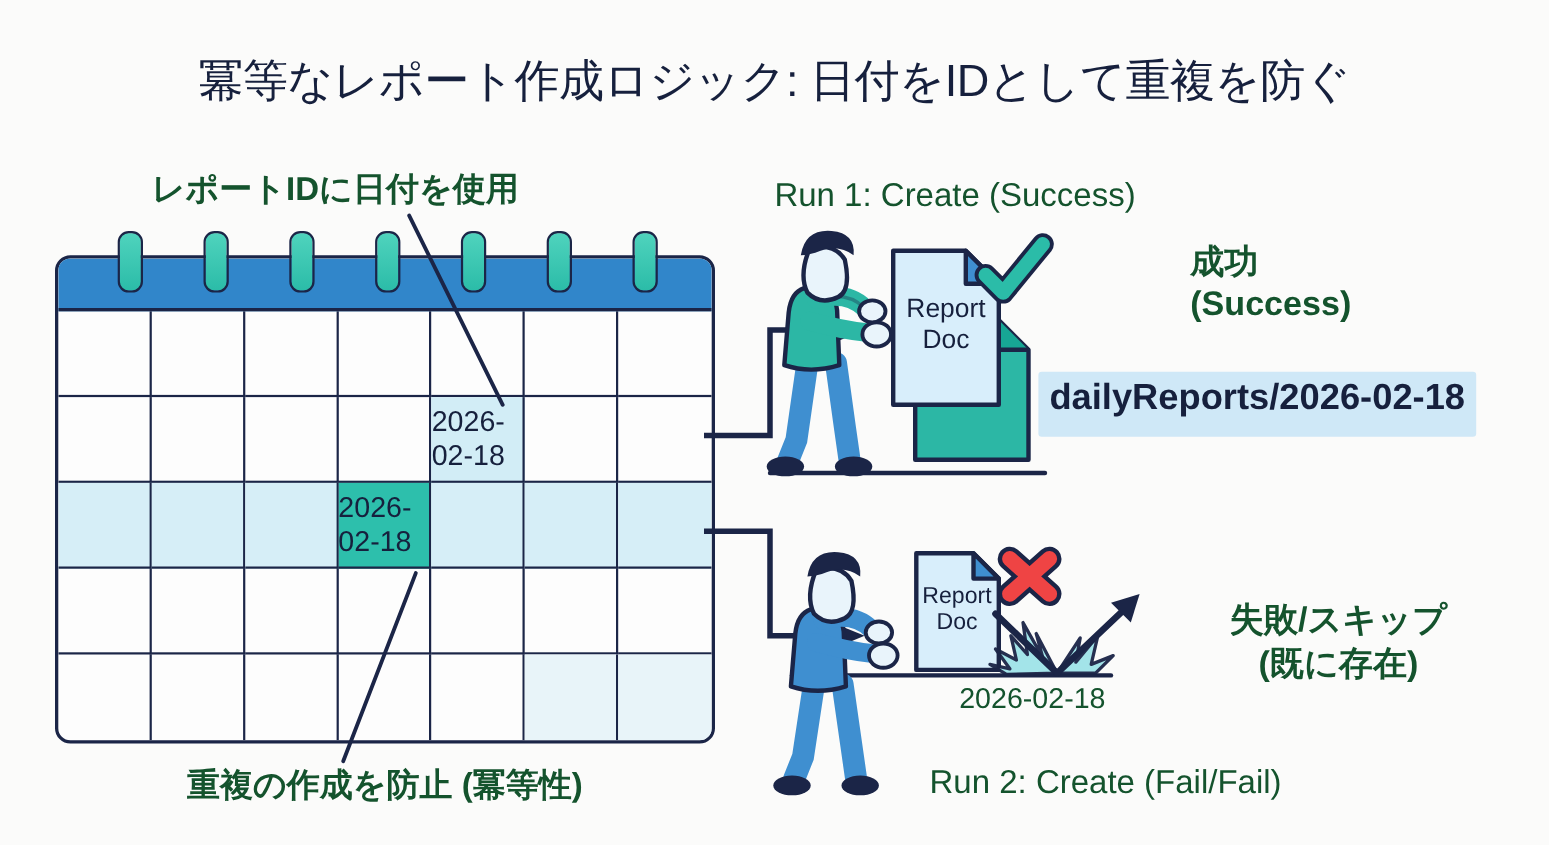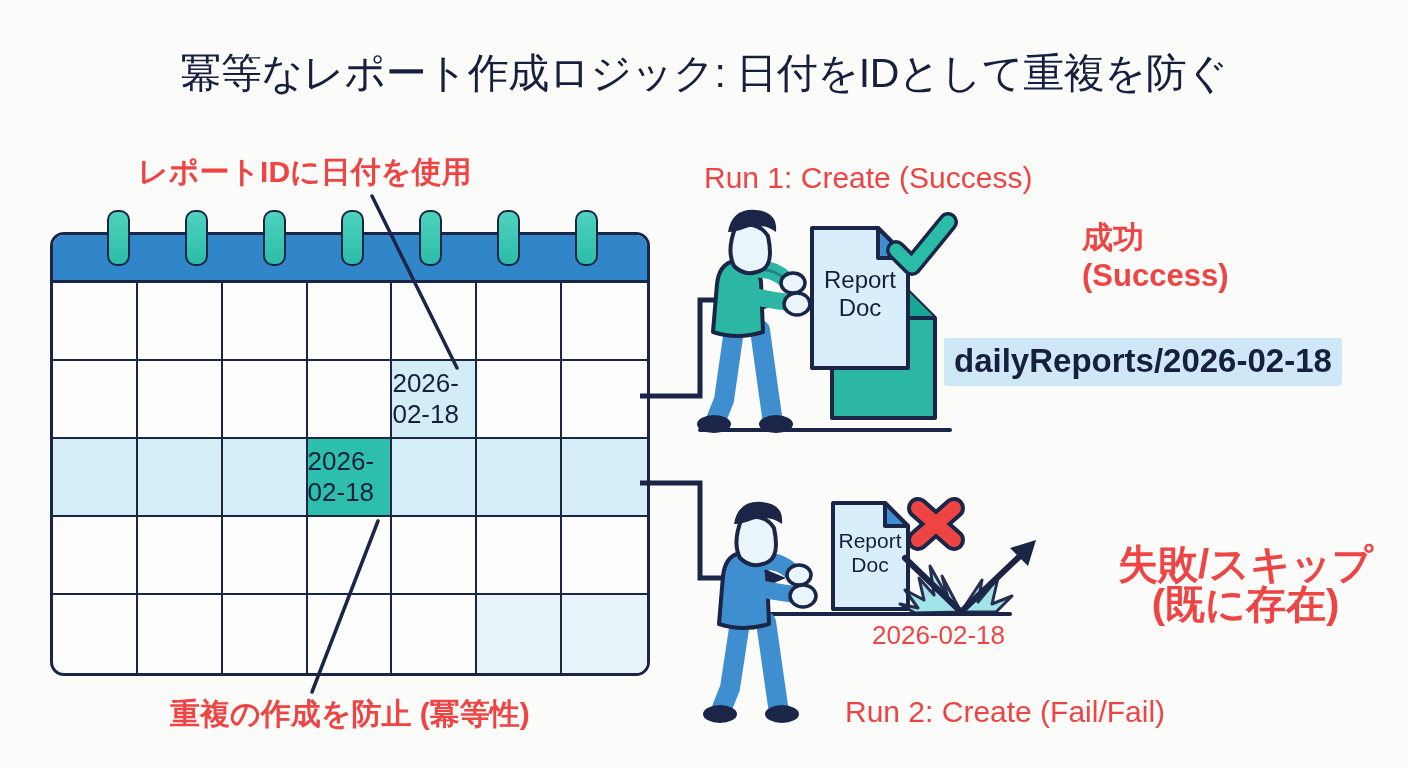--- a/index.html
+++ b/index.html
@@ -16,46 +16,46 @@
   
   .title{
     position:absolute;left:0;top:46px;width:1408px;
     text-align:center;
     font-size:41px;font-weight:400;letter-spacing:-0.5px;
     color:#16203d;
     white-space:nowrap;
   }
 
   
-  .lbl{position:absolute;color:#ef4444;white-space:nowrap;}
+  .lbl{position:absolute;color:#14532d;white-space:nowrap;}
 
   .lbl-cal-top{
     left:138px;top:152px;font-size:30px;font-weight:700;
   }
   .lbl-cal-bottom{
     left:170px;top:694px;font-size:30px;font-weight:700;
   }
   .lbl-run1{
     left:704px;top:161px;font-size:30px;font-weight:400;
   }
   .lbl-run2{
     left:845px;top:695px;font-size:30px;font-weight:400;
   }
   .lbl-success{
     left:1082px;top:219px;font-size:31px;font-weight:700;line-height:38px;
   }
   .lbl-success .en{font-weight:700;}
   .lbl-fail{
-    left:1118px;top:544px;font-size:40px;font-weight:700;line-height:40px;
+    left:1118px;top:544px;font-size:31px;font-weight:700;line-height:40px;
     text-align:center;
   }
   .path-chip{
     position:absolute;left:944px;top:338px;
     background:#cfe8f7;
-    padding:4px 10px 6px 10px;
+    padding:4px 10px 17px 10px;
     border-radius:3px;
     font-size:33px;font-weight:700;
     color:#16203d;
     white-space:nowrap;
   }
   .lbl-date-small{
     left:872px;top:620px;font-size:26px;font-weight:400;
   }
 
   

